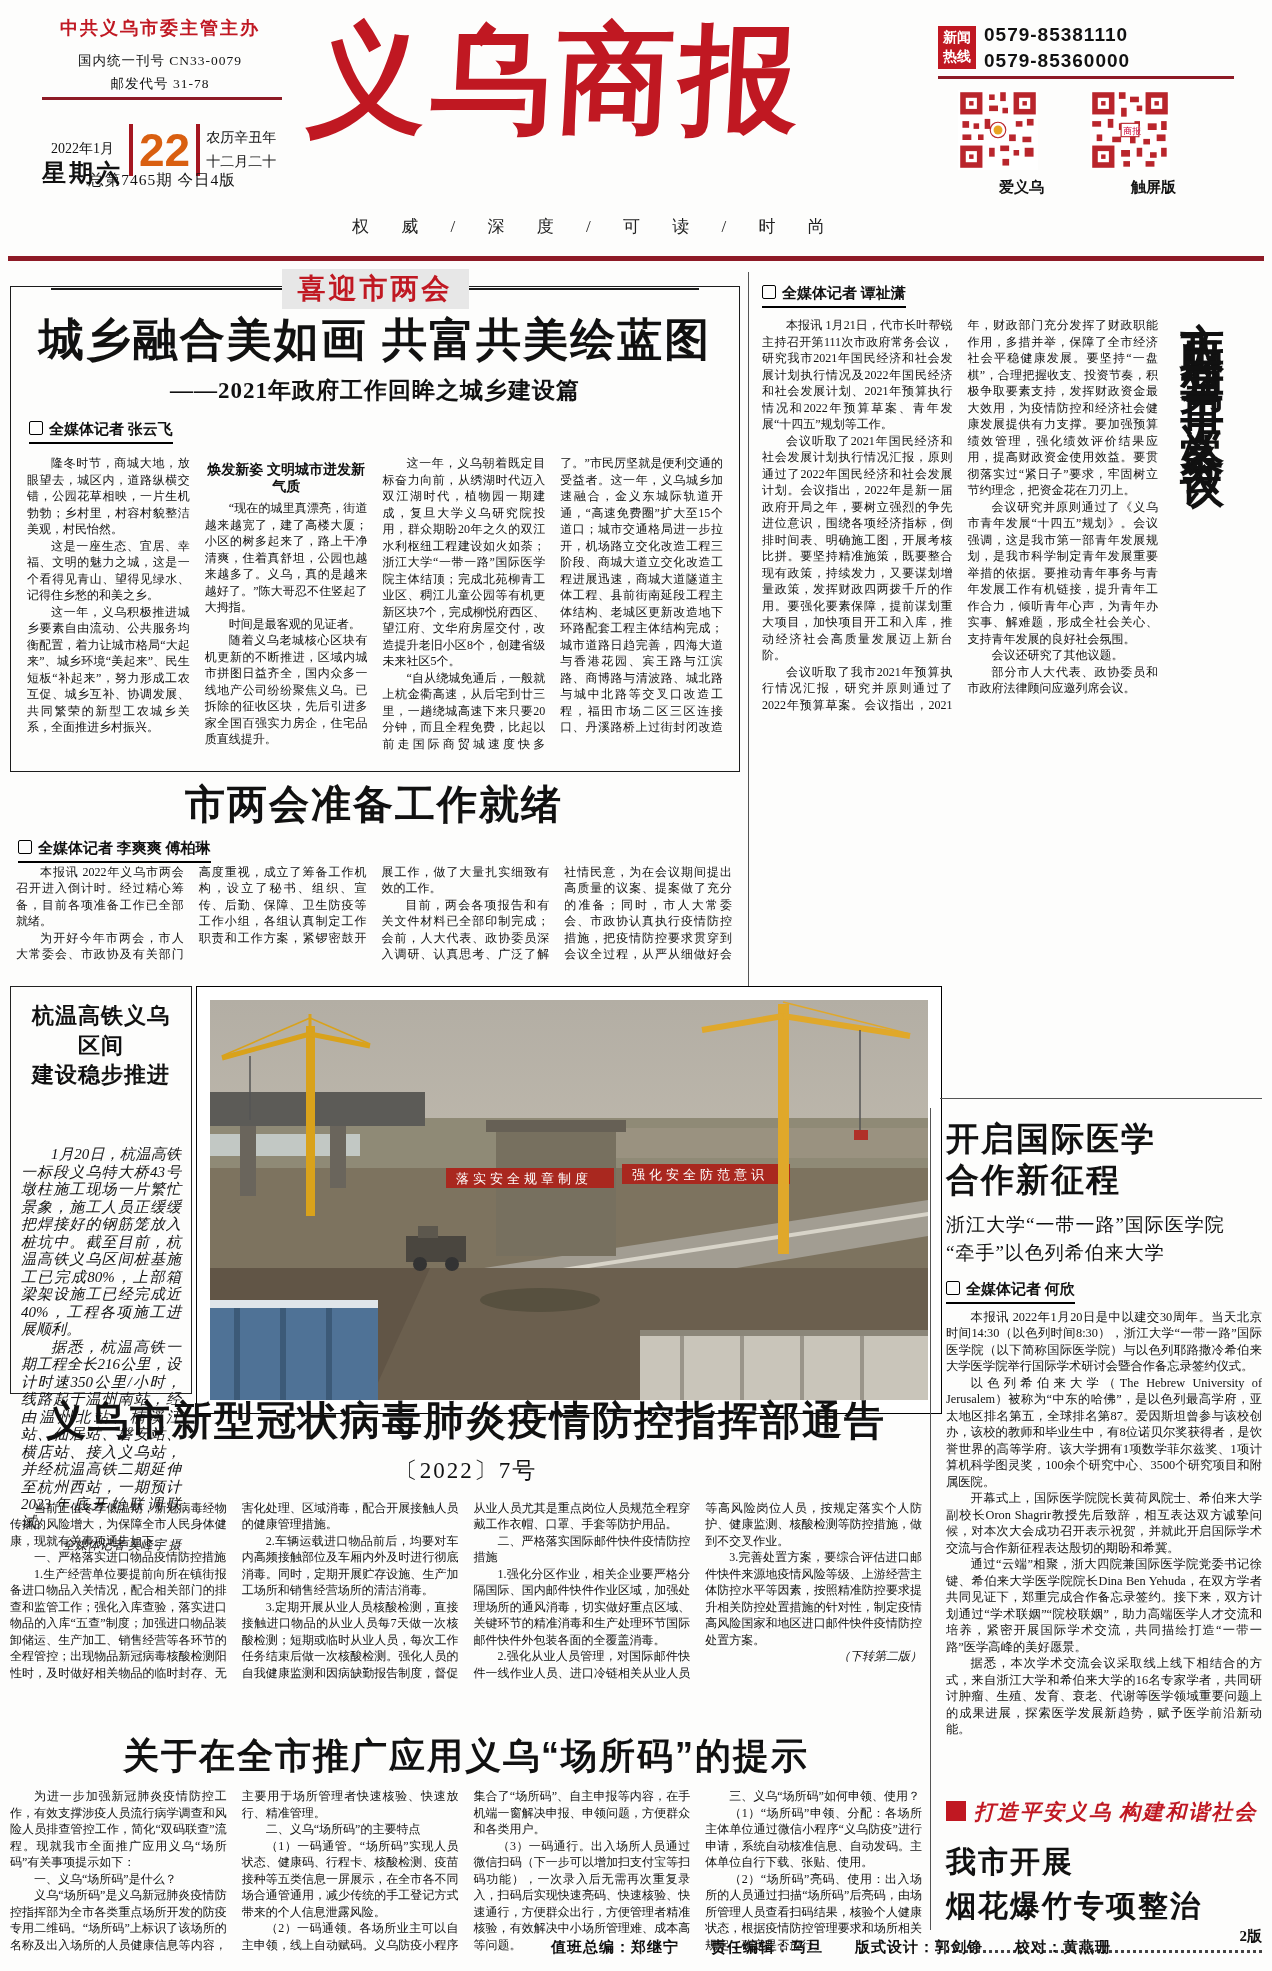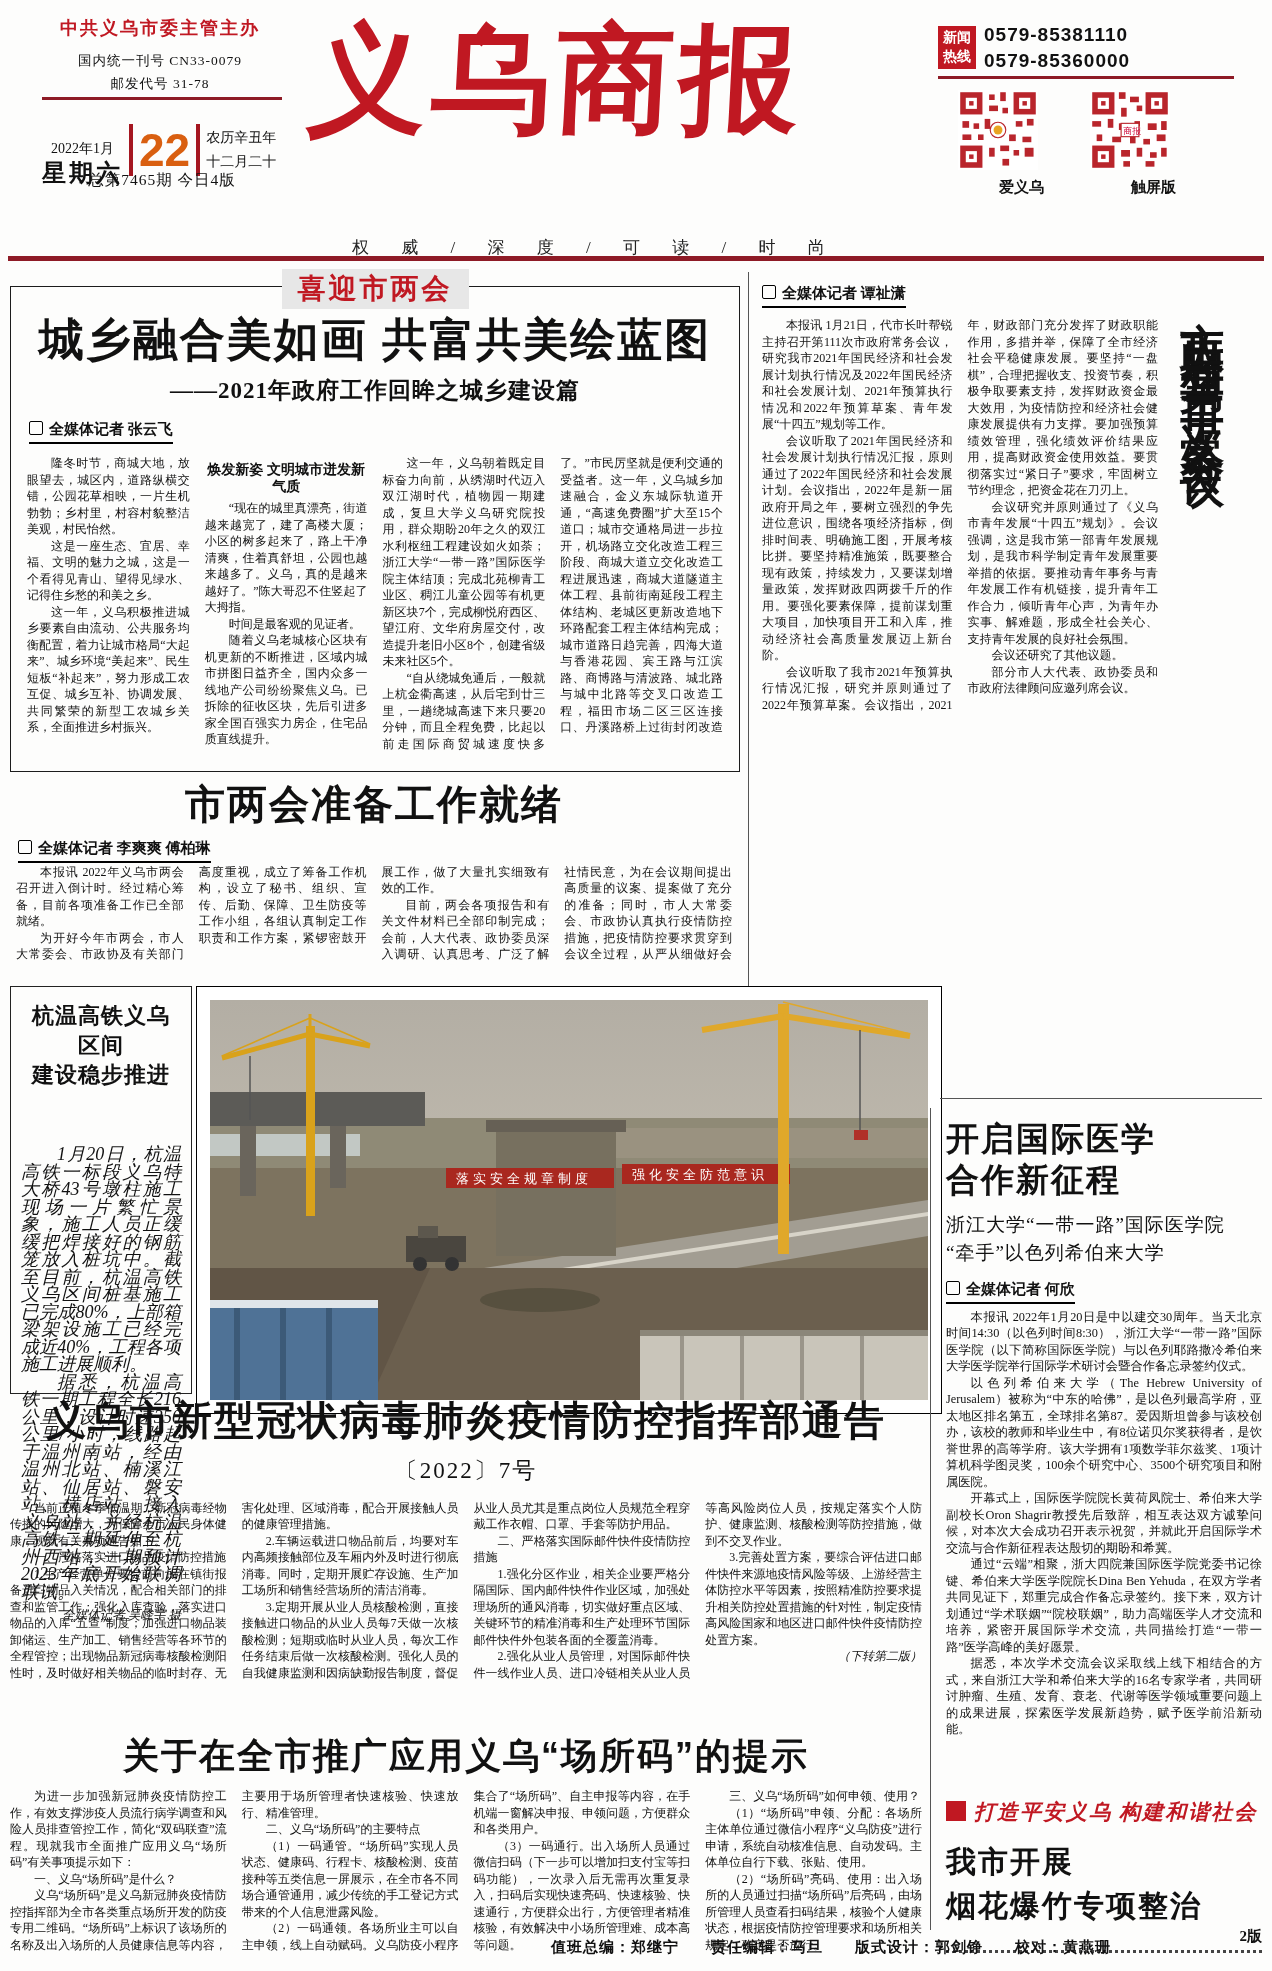--- a/index.html
+++ b/index.html
@@ -27,29 +27,29 @@
   .byline{font-size:15px;font-weight:bold;border-bottom:2.5px solid #000;padding-bottom:5px;white-space:nowrap;}
   .byline .bx{display:inline-block;width:12px;height:12px;border:1.5px solid #000;border-radius:2px;margin-right:6px;vertical-align:-1px;}
   .cols{column-gap:15px;text-align:justify;overflow:hidden;}
   .cols p,.flowtext p{margin:0;text-indent:2em;font-size:12px;line-height:16.5px;}
   .flow-subhead{text-indent:0 !important;text-align:center;font-weight:bold;font-size:14px !important;
                 font-family:"Liberation Sans",sans-serif;padding:6px 0;}
   .p-right{text-align:right;text-indent:0 !important;font-style:italic;}
   .bighead{font-family:"Liberation Sans",sans-serif;font-weight:bold;text-align:center;letter-spacing:2px;line-height:1.12;}
   
   .leadbox{border:1.5px solid #1c1c1c;}
-  .badge-row{display:flex;align-items:center;position:absolute;top:-18px;left:40px;right:40px;flex-direction:column;}
+  .badge-row{display:flex;align-items:center;position:absolute;top:-18px;left:40px;right:40px;}
   .badge-row .ln{flex:1;height:1.5px;background:#1c1c1c;}
   .badge{background:#e7e7e7;color:#c01822;font-weight:bold;font-size:28px;letter-spacing:3px;
          padding:1px 16px;font-family:"Liberation Sans",sans-serif;white-space:nowrap;}
   .dek{font-size:23px;text-align:center;letter-spacing:1px;font-weight:bold;}
   
   .railbox{border:1.5px solid #222;padding:14px 10px;}
   .rail-title{font-size:22px;font-weight:bold;text-align:center;line-height:1.35;letter-spacing:1px;font-family:"Liberation Sans",sans-serif;}
-  .rail-body p{margin:0;text-indent:2em;font-size:18px;line-height:17.5px;font-style:italic;text-align:justify;}
+  .rail-body p{margin:0;text-indent:2em;font-size:15px;line-height:17.5px;font-style:italic;text-align:justify;}
   .rail-credit{font-size:12.5px;font-style:italic;text-align:right;margin-top:6px;}
   
   .vhead{writing-mode:vertical-rl;font-family:"Liberation Sans",sans-serif;font-weight:bold;
          font-size:44px;letter-spacing:10px;line-height:1.2;}
   .divider-v{width:1px;background:#555;}
   .divider-h{height:1px;background:#555;}
   .med-h{font-family:"Liberation Sans",sans-serif;font-weight:bold;font-size:33px;letter-spacing:2px;line-height:1.25;}
   .med-sub{font-size:19px;line-height:1.5;letter-spacing:1px;}
   .flowtext{text-align:justify;overflow:hidden;}
   .flowtext p{font-size:12.3px;line-height:16.5px;}
@@ -82,21 +82,21 @@
     <div class="daynum">22</div>
     <div class="vbar"></div>
     <div class="datecol">
       <div>农历辛丑年</div>
       <div style="margin-top:6px;">十二月二十</div>
     </div>
   </div>
   <div class="abs issue" style="left:42px;top:170px;width:240px;text-align:center;">总第7465期 今日4版</div>
 
   <div class="abs masthead" style="left:308px;top:22px;">义乌商报</div>
-  <div class="abs slogan" style="left:352px;top:236px;text-align:center;">权 威 / 深 度 / 可 读 / 时 尚</div>
+  <div class="abs slogan" style="left:352px;top:215px;text-align:center;">权 威 / 深 度 / 可 读 / 时 尚</div>
 
   <div class="abs hotline" style="left:938px;top:22px;">
     <div class="hotlabel">
       <div>新闻</div>
       <div>热线</div>
     </div>
     <div class="phones">
       <div>0579-85381110</div>
       <div>0579-85360000</div>
     </div>

